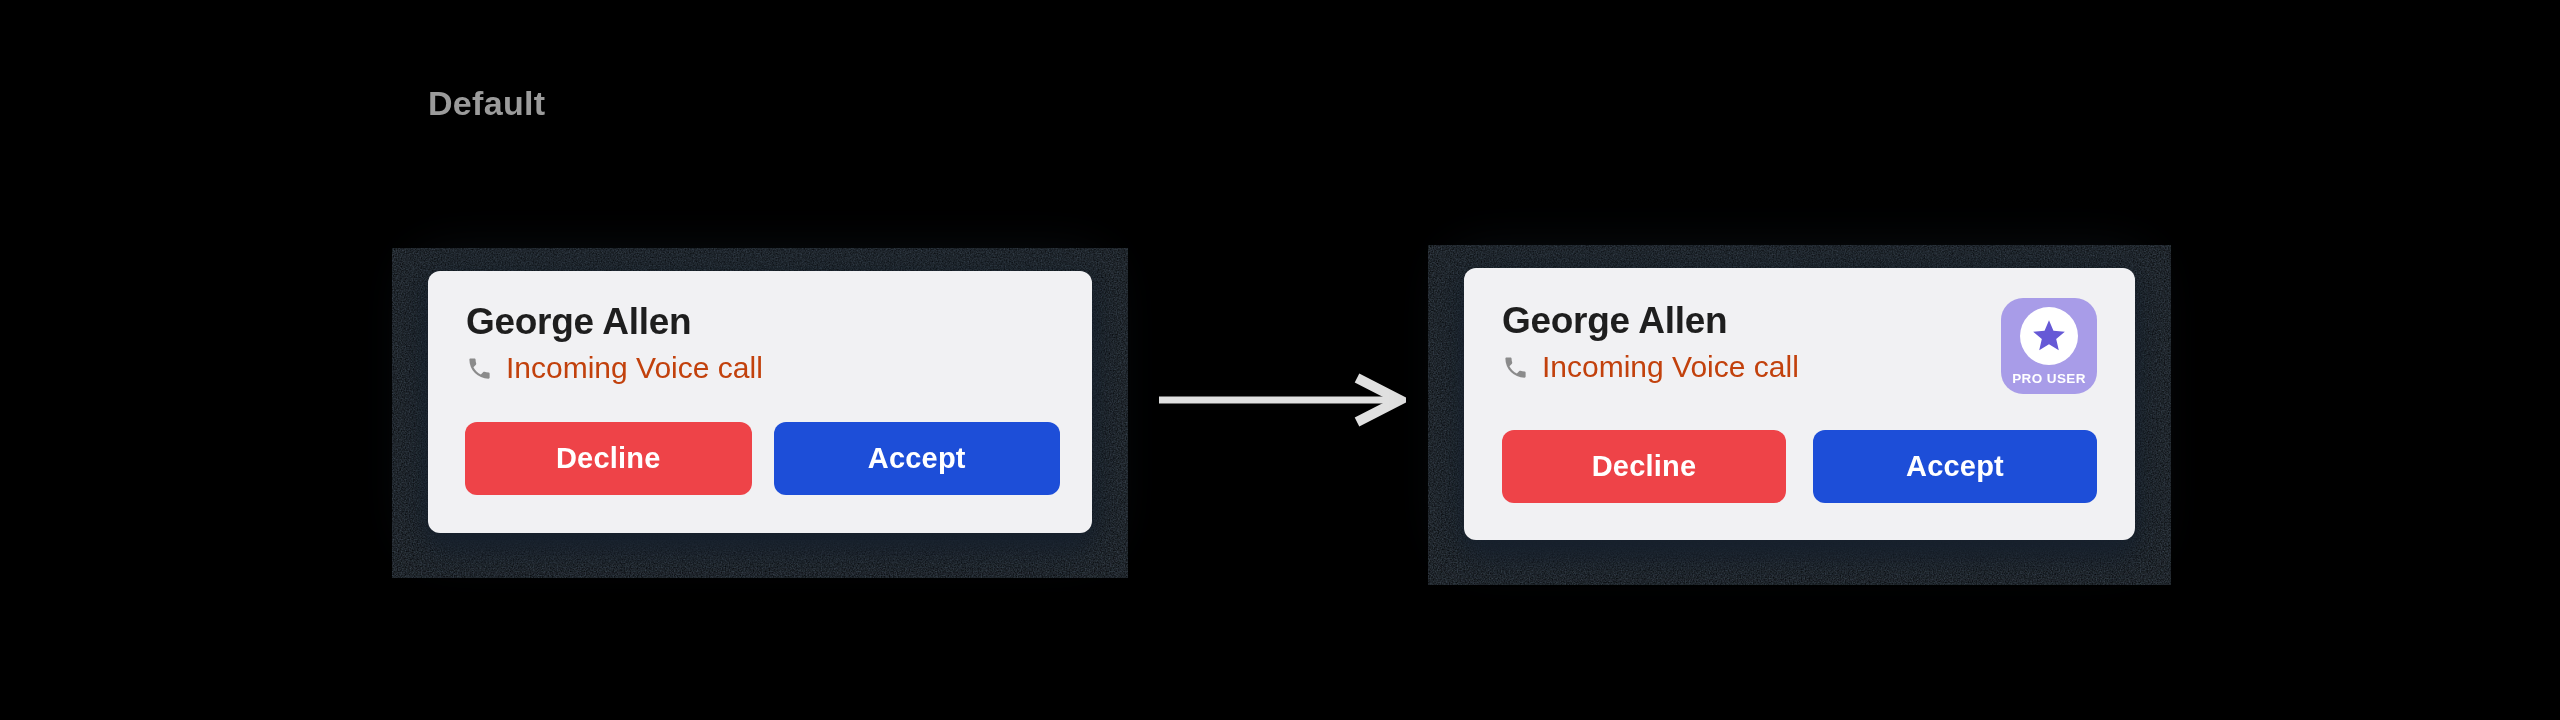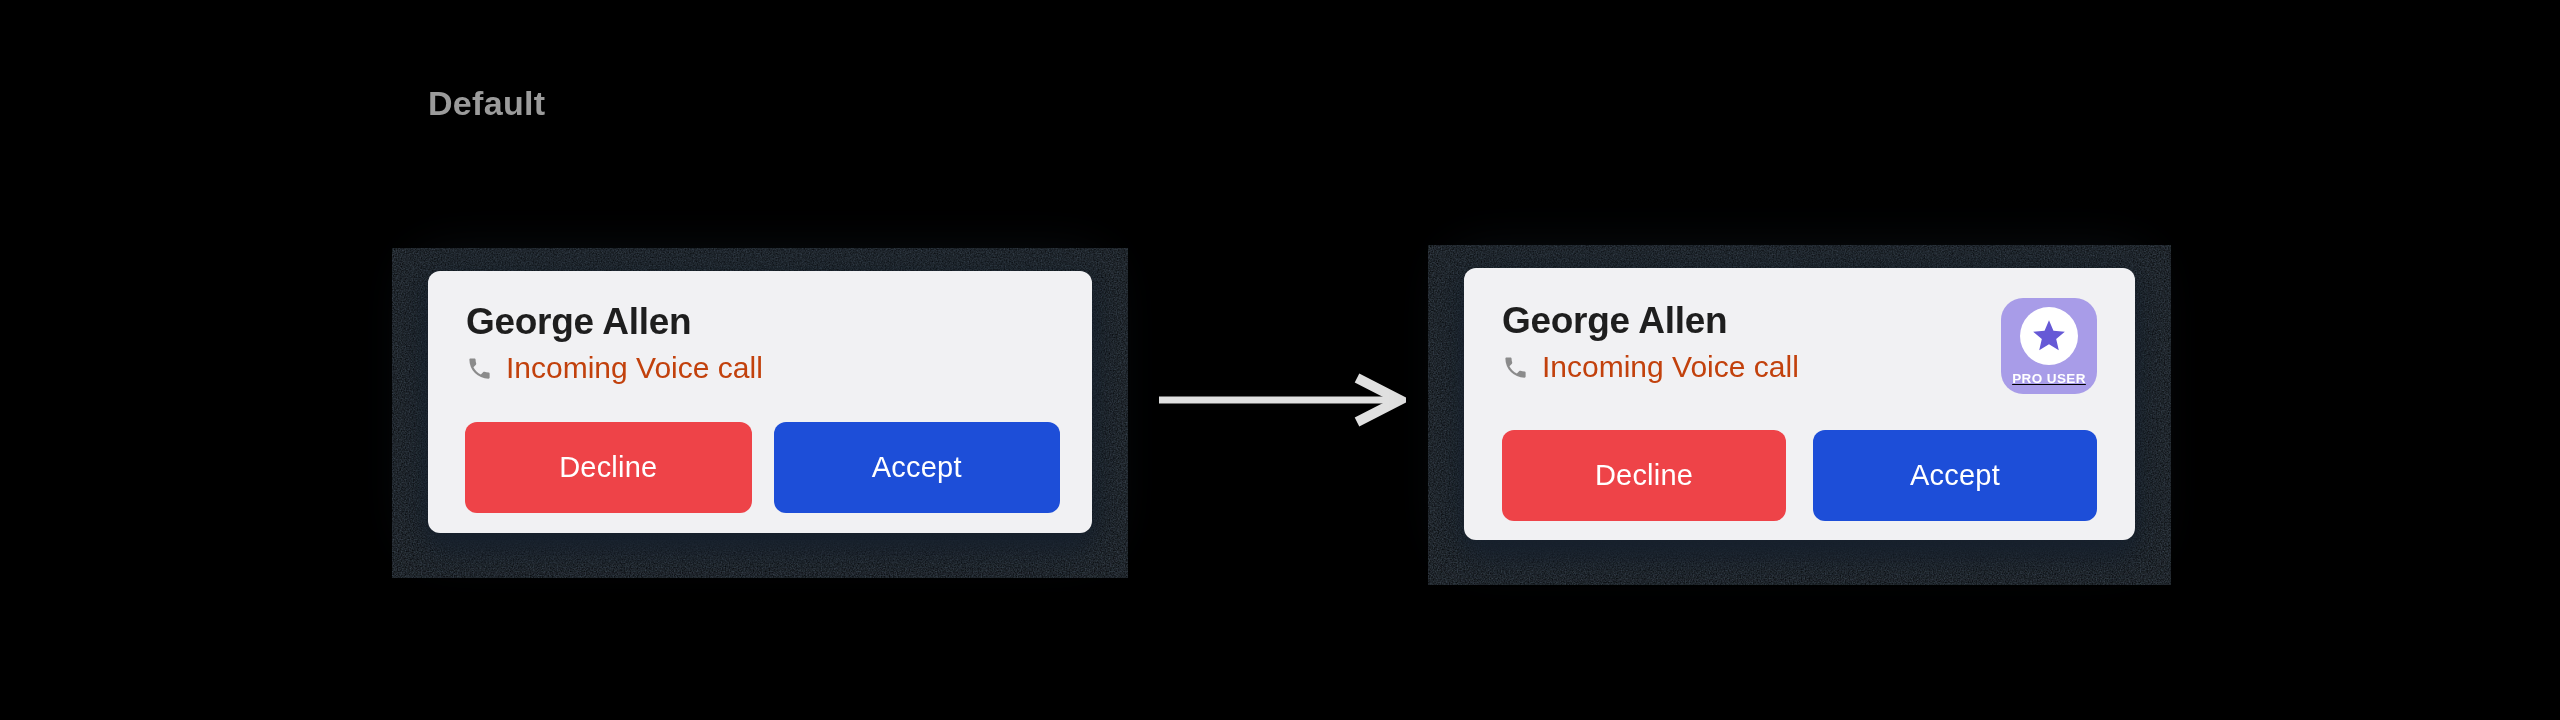--- a/index.html
+++ b/index.html
@@ -95,21 +95,20 @@
 
   .pro-badge {
     width: 96px;
     height: 96px;
     border-radius: 22px;
     background: #A89CE8;
     display: flex;
     flex-direction: column;
     align-items: center;
     justify-content: center;
-    text-decoration: underline;
   }
   .badge-star-circle {
     width: 58px;
     height: 58px;
     border-radius: 50%;
     background: #FFFFFF;
     display: flex;
     align-items: center;
     justify-content: center;
   }
@@ -126,27 +125,27 @@
   .buttons {
     position: absolute;
     box-sizing: border-box;
     display: flex;
   }
   .card-default .buttons { top: 151px; left: 37px; right: 32px; gap: 22px; }
   .card-custom  .buttons { top: 162px; left: 38px; right: 38px; gap: 27px; }
 
   .btn {
     flex: 1;
-    height: 91px;
+    height: 73px;
     border: none;
     border-radius: 12px;
     color: #FFFFFF;
     font-family: inherit;
     font-size: 29px;
-    font-weight: 400;
+    font-weight: 700;
     display: flex;
     align-items: center;
     justify-content: center;
     cursor: pointer;
     letter-spacing: 0.2px;
   }
   .btn-decline { background: #EE4348; }
   .btn-accept  { background: #1d4ed8; }
 
   .arrow {

